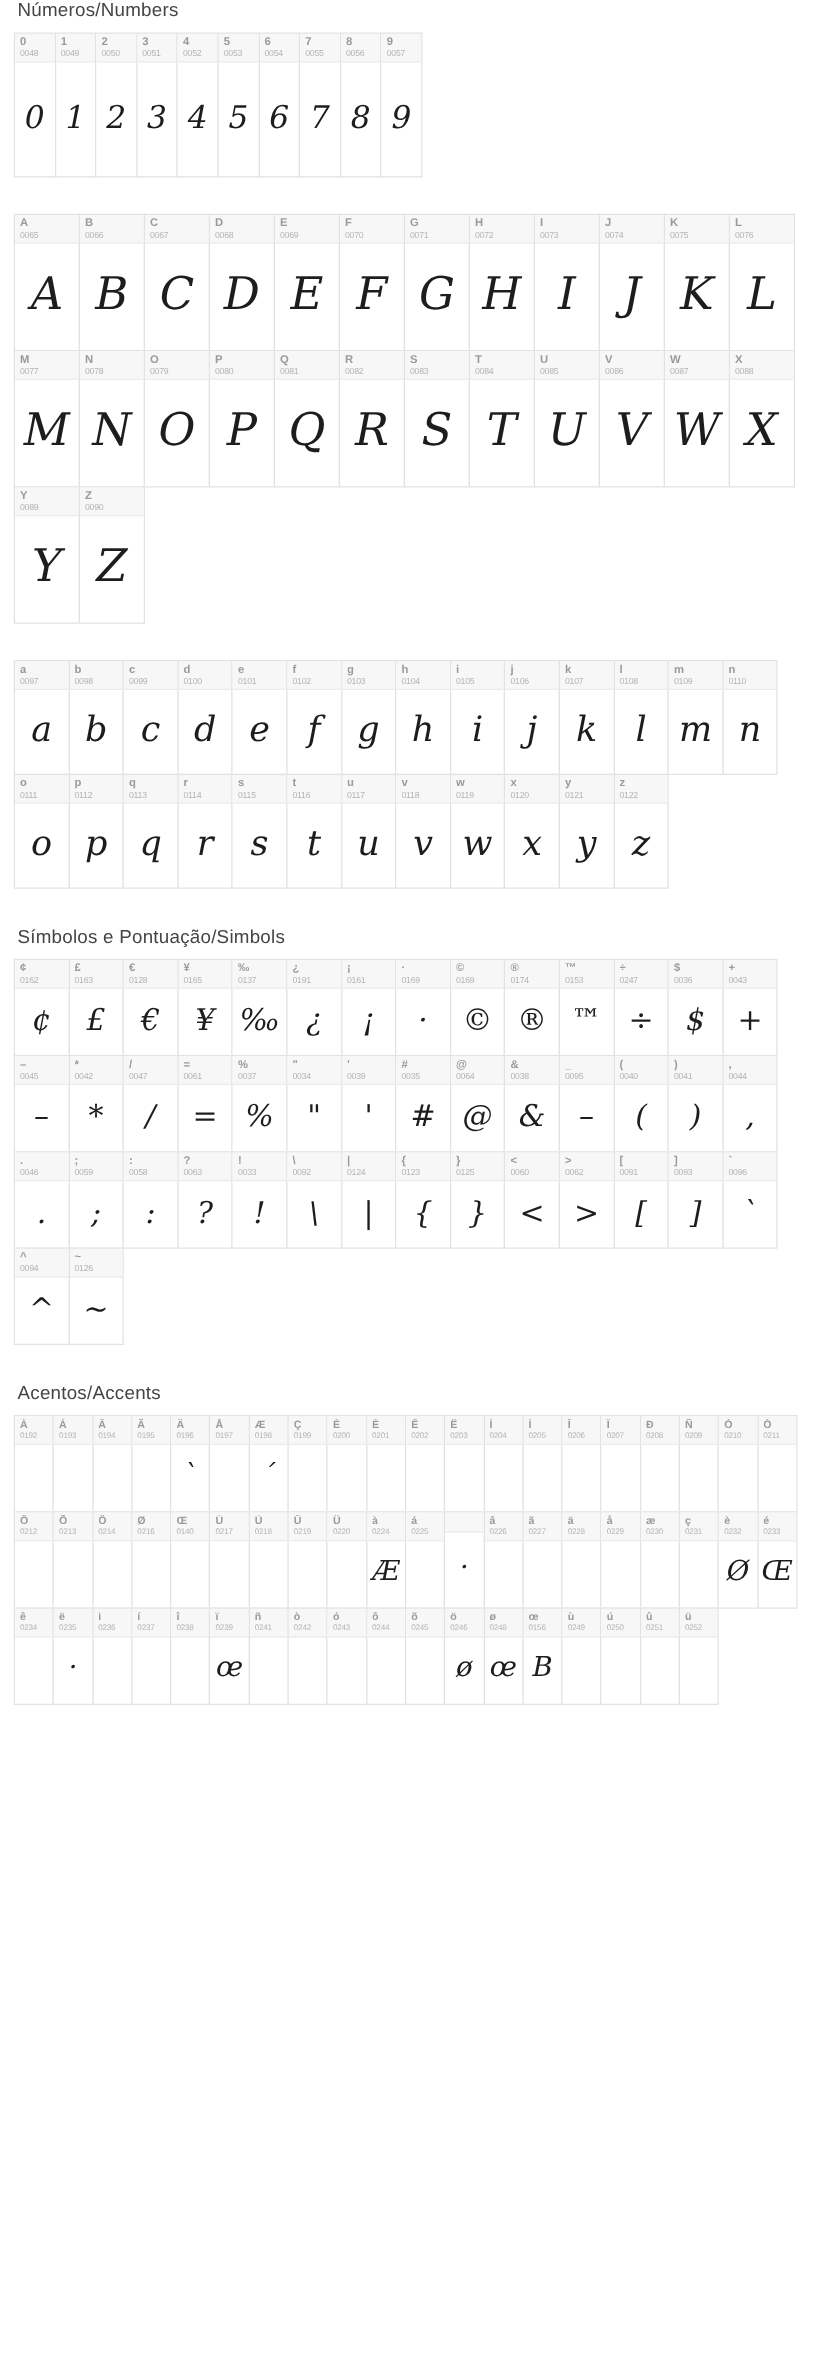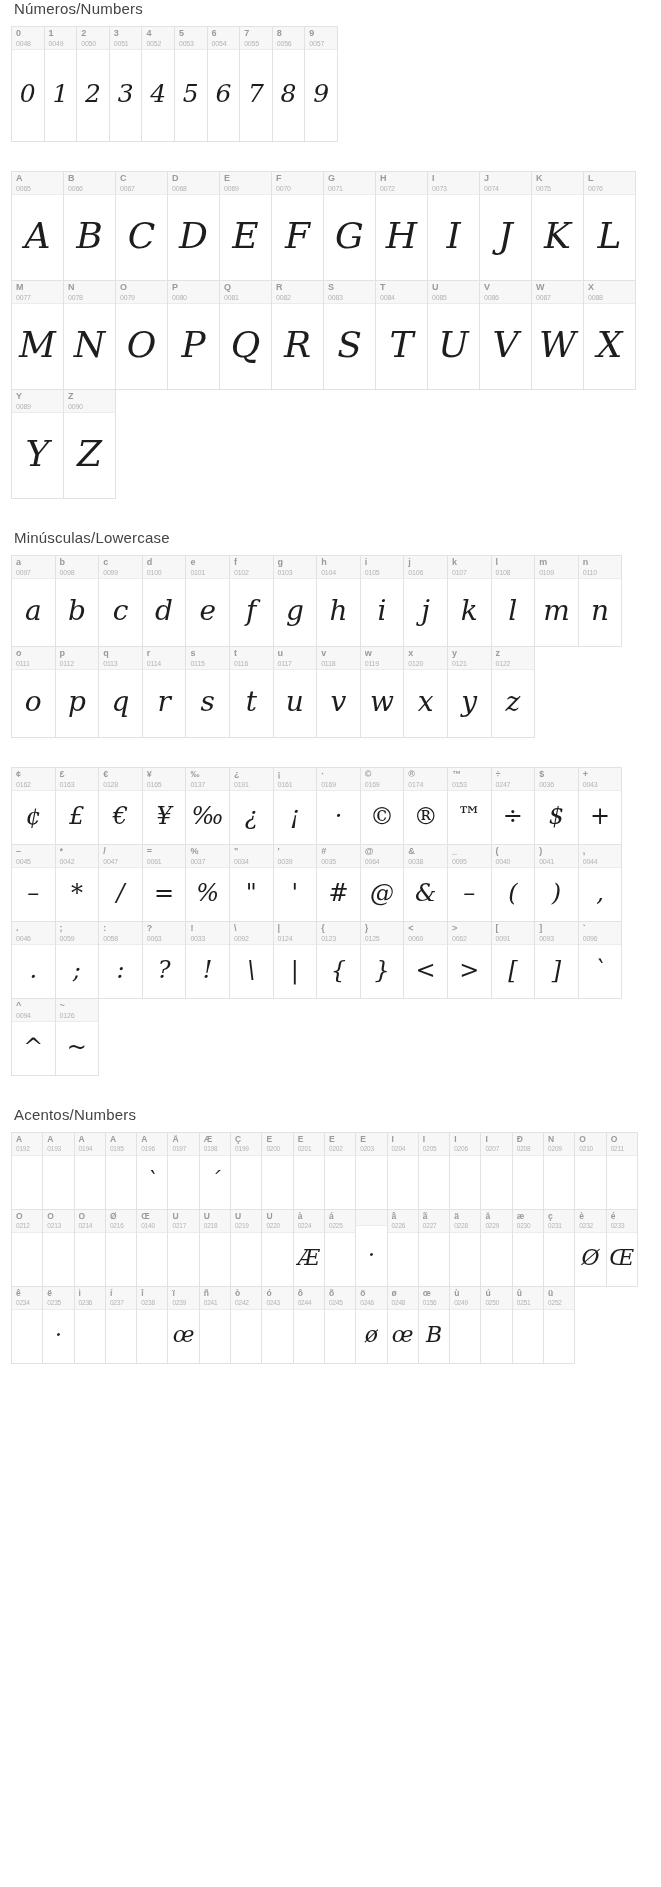--- a/index.html
+++ b/index.html
@@ -349,21 +349,20 @@
           <div class="cell">
             <div class="head">
               <span class="ch">Z</span>
               <span class="code">0090</span>
             </div>
             <div class="glyph">Z</div>
           </div>
         </div>
       </div>
       <div class="section">
-        <div class="section-title">Minúsculas/Lowercase</div>
         <div class="grid g-low">
           <div class="cell">
             <div class="head">
               <span class="ch">a</span>
               <span class="code">0097</span>
             </div>
             <div class="glyph">a</div>
           </div>
           <div class="cell">
             <div class="head">
@@ -536,20 +535,21 @@
           <div class="cell">
             <div class="head">
               <span class="ch">z</span>
               <span class="code">0122</span>
             </div>
             <div class="glyph">z</div>
           </div>
         </div>
       </div>
       <div class="section">
+        <div class="section-title">Símbolos e Pontuação/Simbols</div>
         <div class="grid g-sym">
           <div class="cell">
             <div class="head">
               <span class="ch">¢</span>
               <span class="code">0162</span>
             </div>
             <div class="glyph">¢</div>
           </div>
           <div class="cell">
             <div class="head">
@@ -848,21 +848,21 @@
           <div class="cell">
             <div class="head">
               <span class="ch">~</span>
               <span class="code">0126</span>
             </div>
             <div class="glyph">~</div>
           </div>
         </div>
       </div>
       <div class="section">
-        <div class="section-title">Acentos/Numbers</div>
+        <div class="section-title">Acentos/Accents</div>
         <div class="grid g-acc">
           <div class="cell">
             <div class="head">
               <span class="ch">À</span>
               <span class="code">0192</span>
             </div>
             <div class="glyph"></div>
           </div>
           <div class="cell">
             <div class="head">

